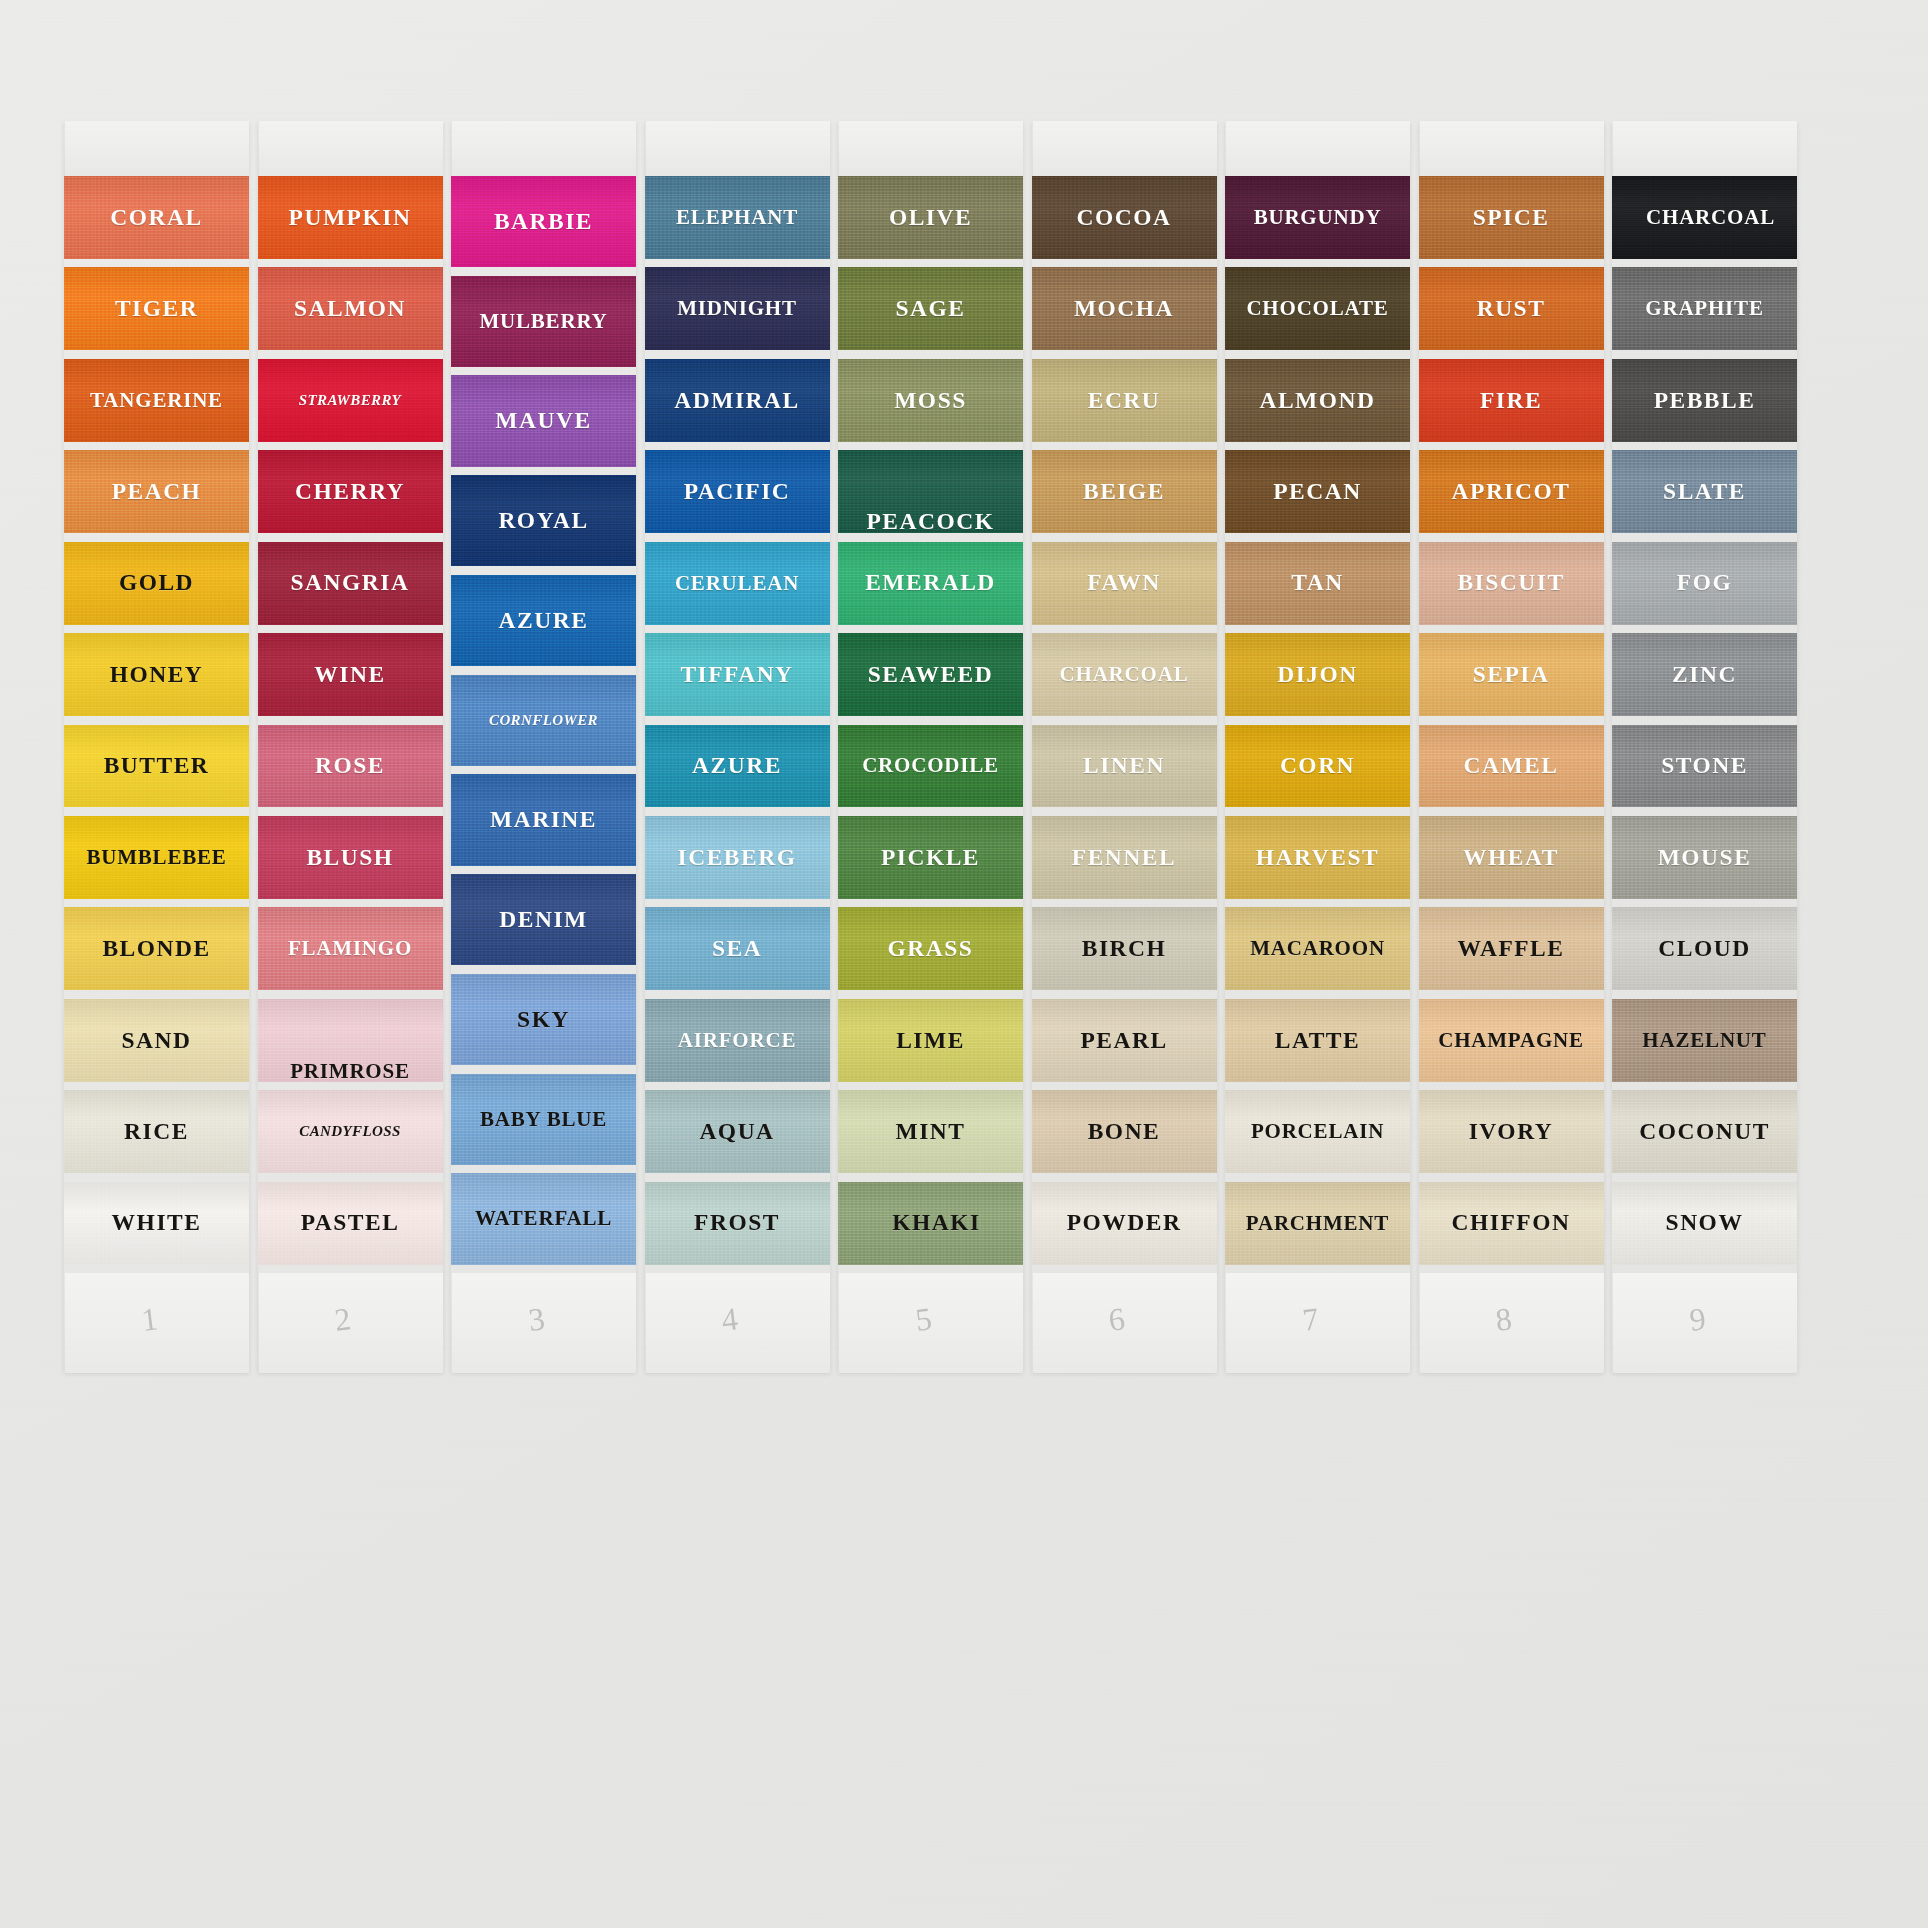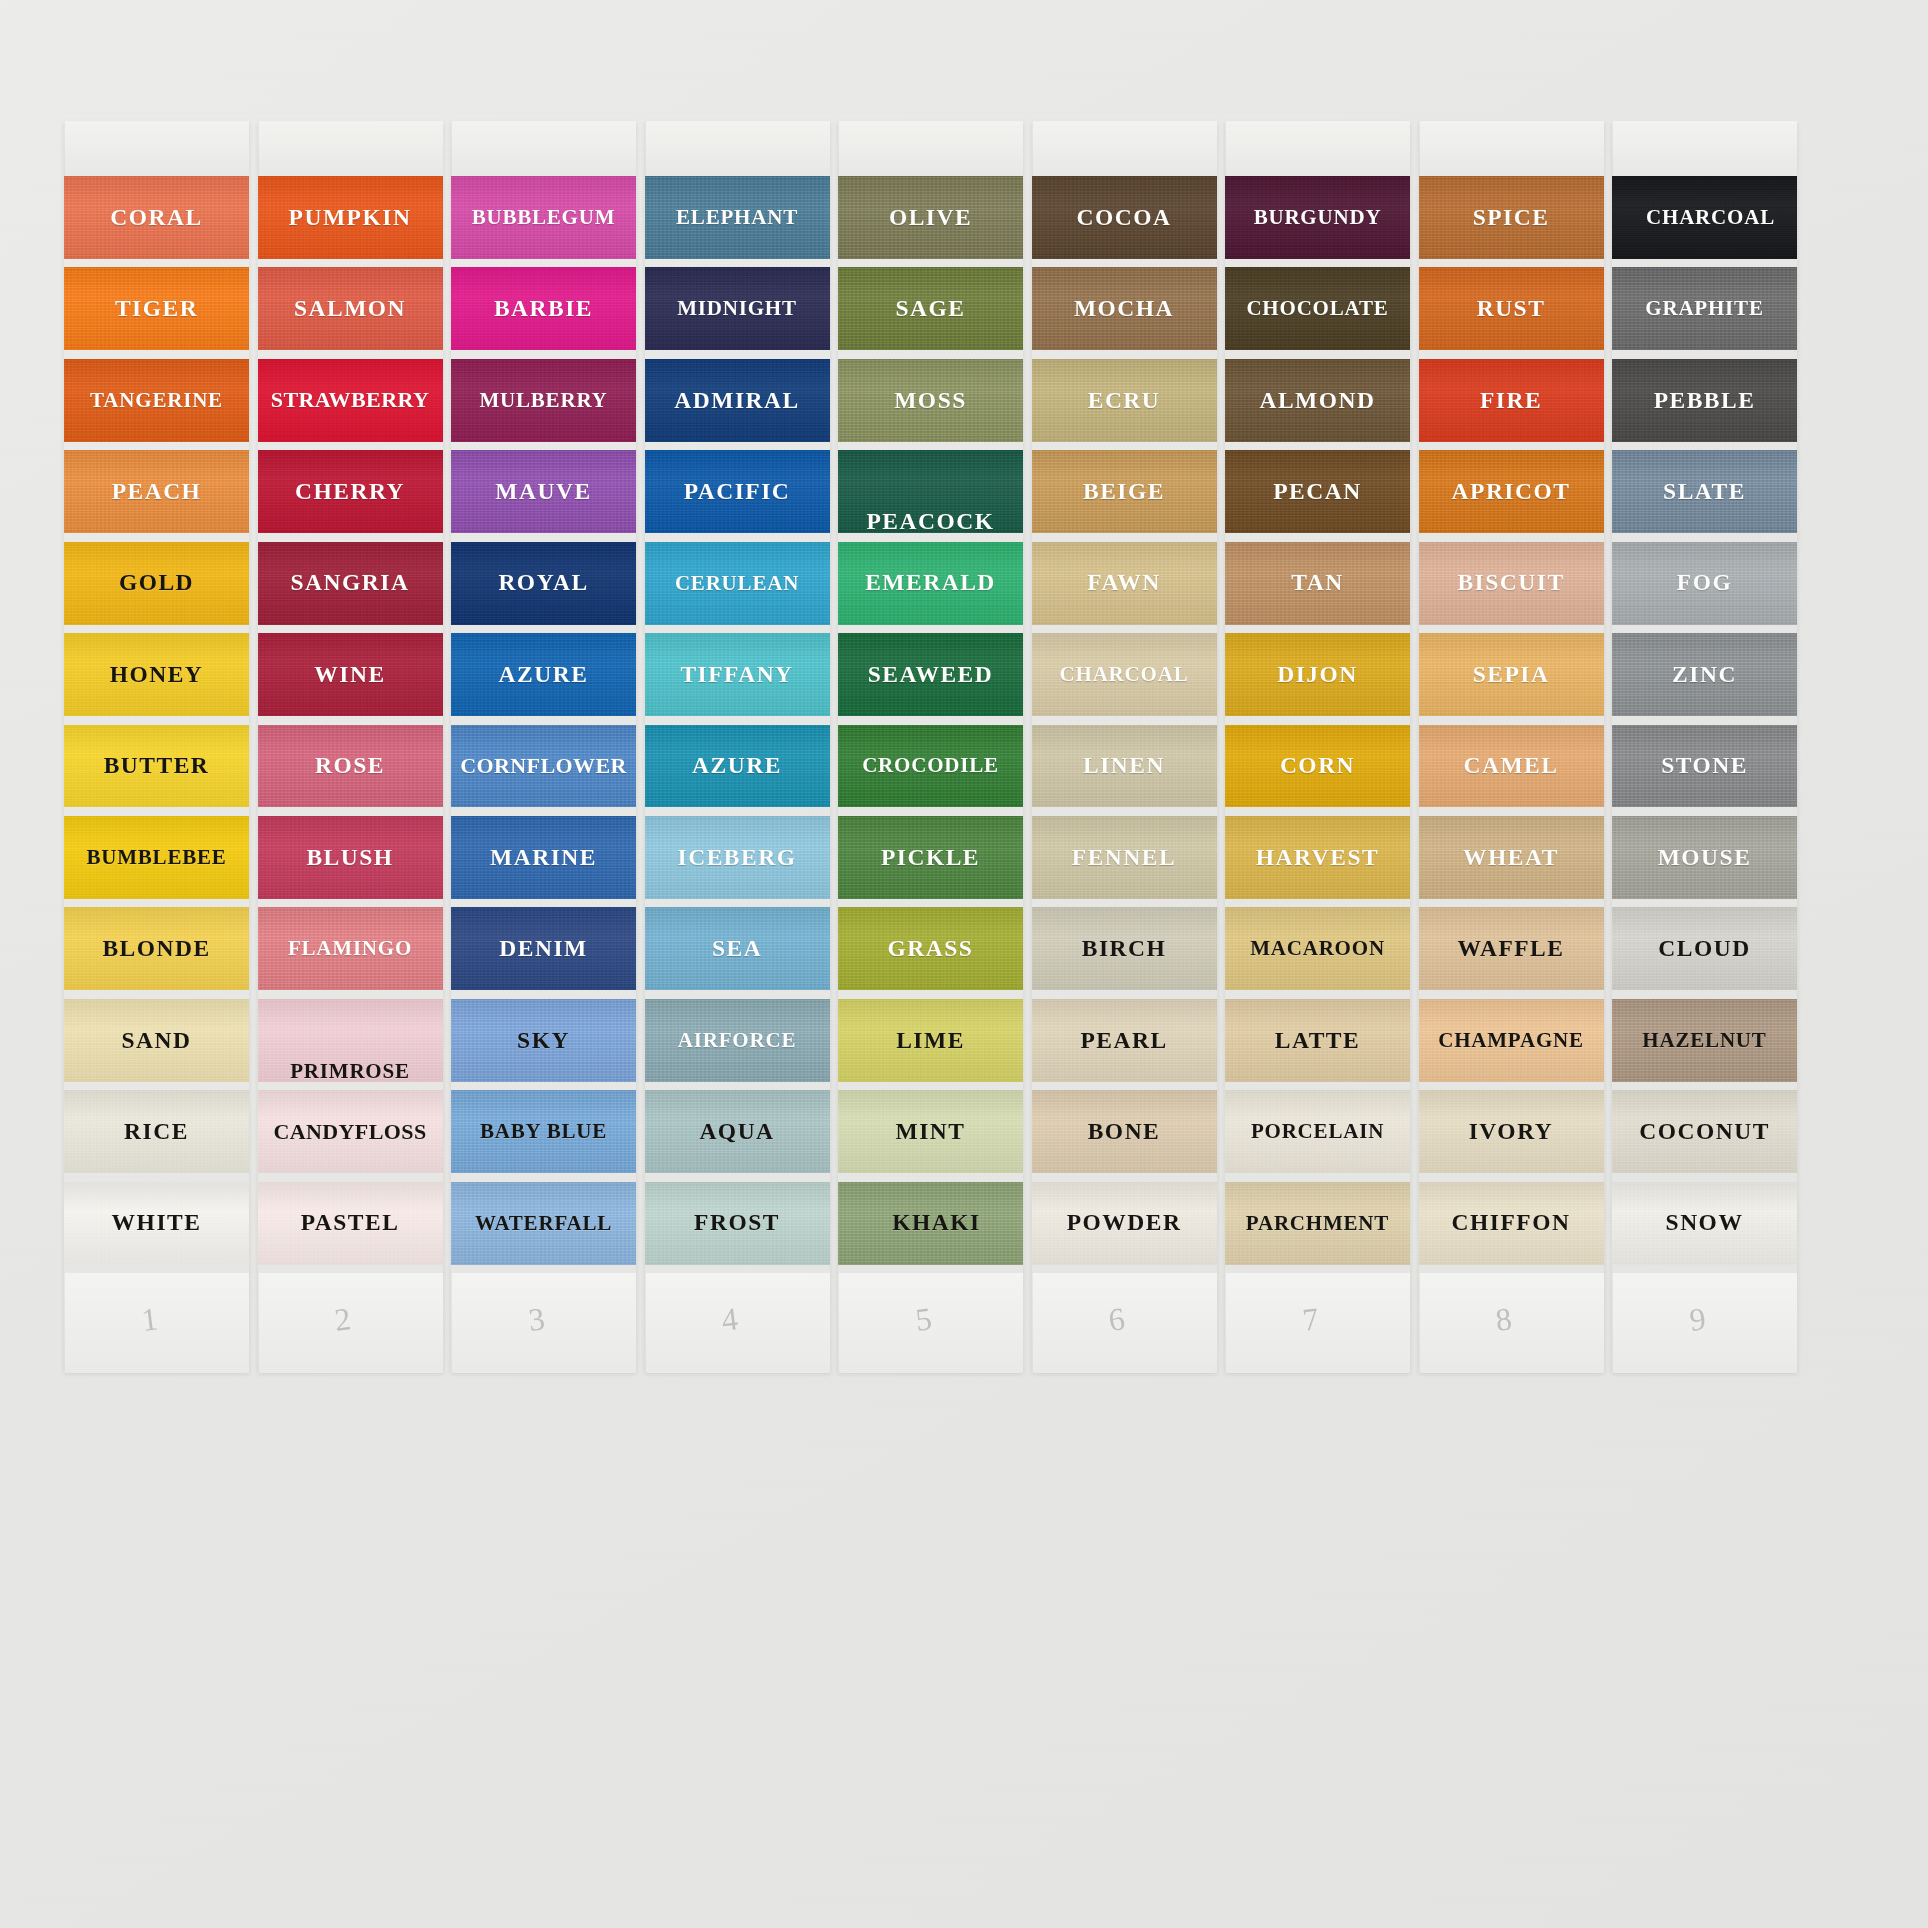--- a/index.html
+++ b/index.html
@@ -120,21 +120,21 @@
     letter-spacing: 1.5px;
     text-align: center;
     white-space: nowrap;
     line-height: 1;
   }
   .swatch-label.light { color: #fdfdfb; text-shadow: 0 0.9px 0.9px rgba(0,0,0,0.22); }
   .swatch-label.dark  { color: #171512; text-shadow: 0 0.9px 0 rgba(255,255,255,0.18); }
 
   
   .swatch-label.long  { font-size: 21px; letter-spacing: 0.8px; }
-  .swatch-label.xlong { font-size: 22px; letter-spacing: 0.4px; }
+  .swatch-label.xlong { font-size: 15px; letter-spacing: 0.4px; font-style: italic; }
 </style>
 </head>
 <body>
 
 <div id="board">
   <div id="grid">
       <div class="swatch-column">
         <div class="col-head"></div>
         <div class="swatch" style="background: rgb(232, 113, 79);">
           <span class="swatch-label light">CORAL</span>
@@ -213,23 +213,20 @@
         </div>
         <div class="swatch" style="background: rgb(247, 233, 230);">
           <span class="swatch-label dark">PASTEL</span>
         </div>
         <div class="col-foot">
           <span class="pencil-number">2</span>
         </div>
       </div>
       <div class="swatch-column">
         <div class="col-head"></div>
-        <div class="swatch" style="background: rgb(212, 74, 166);">
-          <span class="swatch-label light long">BUBBLEGUM</span>
-        </div>
         <div class="swatch" style="background: rgb(224, 25, 138);">
           <span class="swatch-label light">BARBIE</span>
         </div>
         <div class="swatch" style="background: rgb(142, 31, 83);">
           <span class="swatch-label light long">MULBERRY</span>
         </div>
         <div class="swatch" style="background: rgb(142, 79, 174);">
           <span class="swatch-label light">MAUVE</span>
         </div>
         <div class="swatch" style="background: rgb(17, 51, 111);">

